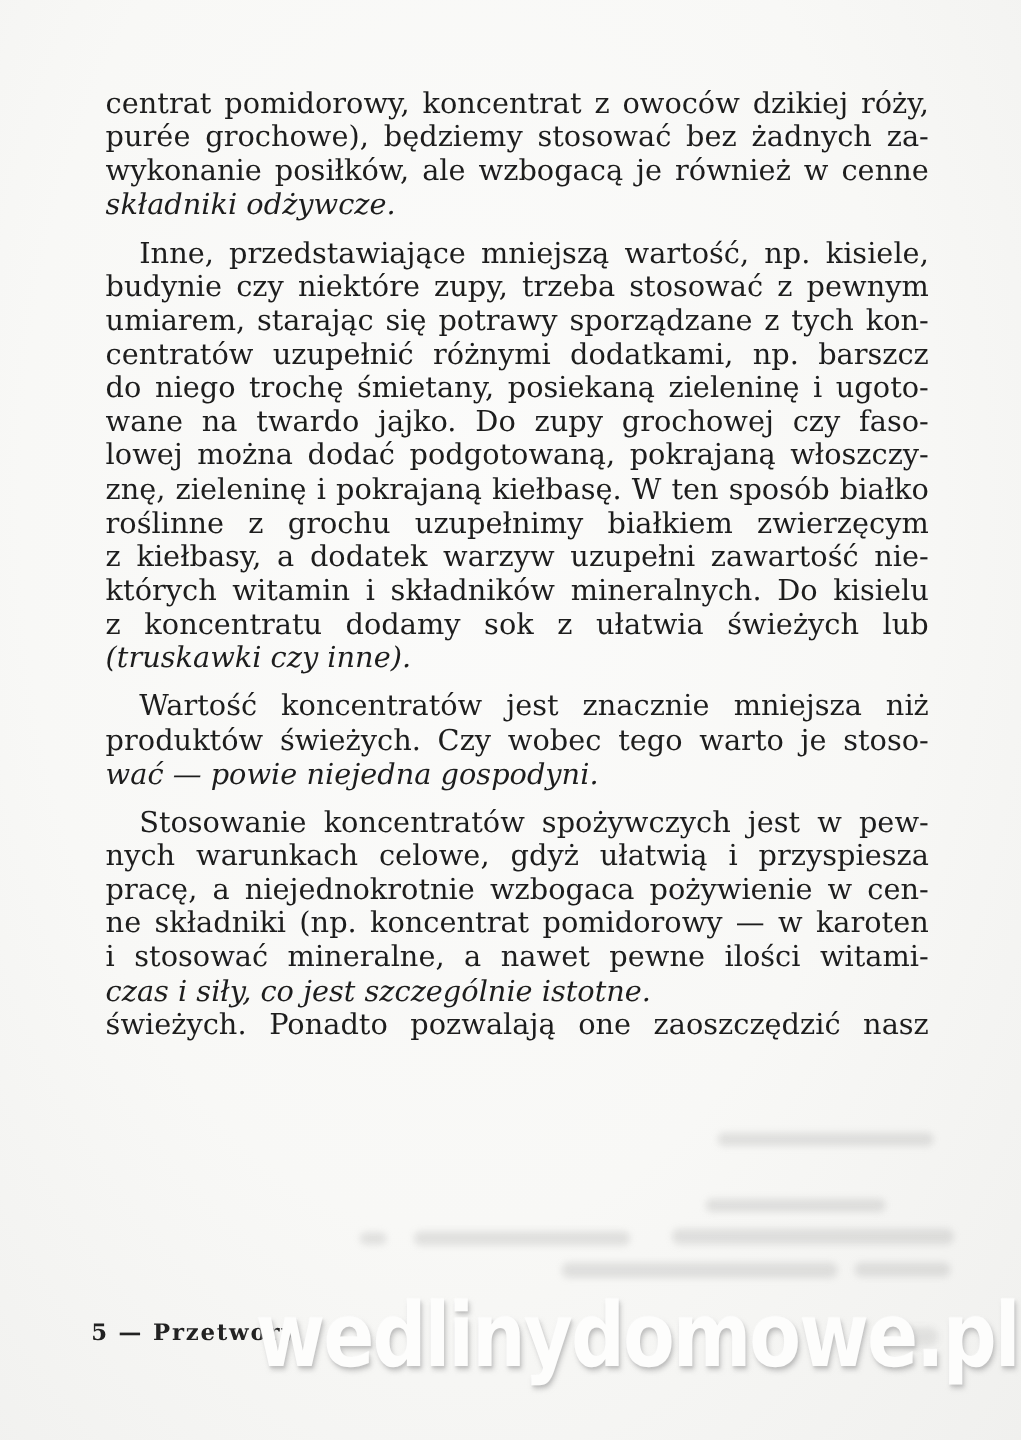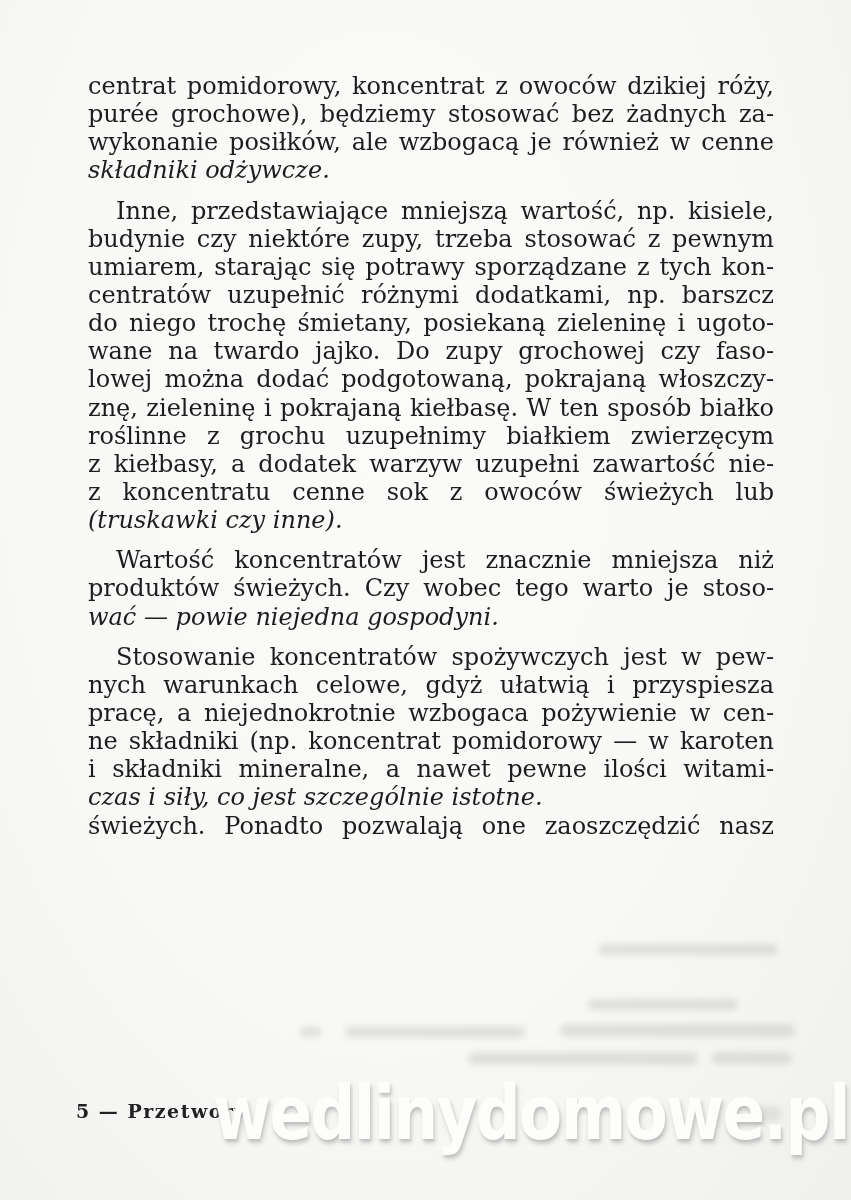--- a/index.html
+++ b/index.html
@@ -99,34 +99,35 @@
         <div class="line indent">Inne, przedstawiające mniejszą wartość, np. kisiele,</div>
         <div class="line">budynie czy niektóre zupy, trzeba stosować z pewnym</div>
         <div class="line">umiarem, starając się potrawy sporządzane z tych kon-</div>
         <div class="line">centratów uzupełnić różnymi dodatkami, np. barszcz</div>
         <div class="line">do niego trochę śmietany, posiekaną zieleninę i ugoto-</div>
         <div class="line">wane na twardo jajko. Do zupy grochowej czy faso-</div>
         <div class="line">lowej można dodać podgotowaną, pokrajaną włoszczy-</div>
         <div class="line">znę, zieleninę i pokrajaną kiełbasę. W ten sposób białko</div>
         <div class="line">roślinne z grochu uzupełnimy białkiem zwierzęcym</div>
         <div class="line">z kiełbasy, a dodatek warzyw uzupełni zawartość nie-</div>
-        <div class="line">z koncentratu cenne sok z owoców świeżych lub</div>
+        <div class="line">których witamin i składników mineralnych. Do kisielu</div>
+        <div class="line">z koncentratu dodamy sok z ułatwia świeżych lub</div>
         <div class="line end">(truskawki czy inne).</div>
       </div>
       <div class="para">
         <div class="line indent">Wartość koncentratów jest znacznie mniejsza niż</div>
         <div class="line">produktów świeżych. Czy wobec tego warto je stoso-</div>
         <div class="line end">wać — powie niejedna gospodyni.</div>
       </div>
       <div class="para">
         <div class="line indent">Stosowanie koncentratów spożywczych jest w pew-</div>
         <div class="line">nych warunkach celowe, gdyż ułatwią i przyspiesza</div>
         <div class="line">pracę, a niejednokrotnie wzbogaca pożywienie w cen-</div>
         <div class="line">ne składniki (np. koncentrat pomidorowy — w karoten</div>
-        <div class="line">i składniki mineralne, a nawet pewne ilości witami-</div>
+        <div class="line">i stosować mineralne, a nawet pewne ilości witami-</div>
         <div class="line end">czas i siły, co jest szczególnie istotne.</div>
         <div class="line">świeżych. Ponadto pozwalają one zaoszczędzić nasz</div>
       </div>
     </div>
 
   <div class="footer">5 — Przetwory</div>
 
   <div class="smudge s1"></div>
   <div class="smudge s2"></div>
   <div class="smudge s3"></div>

